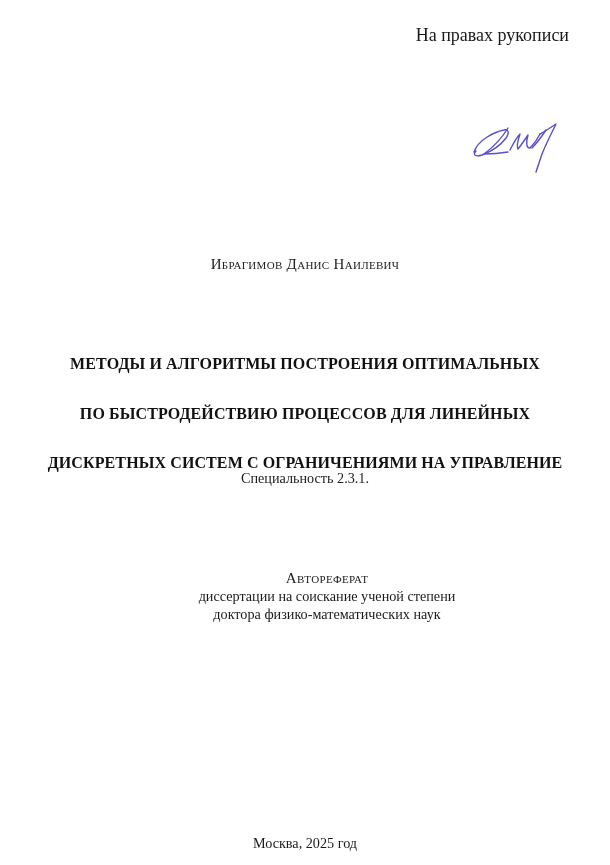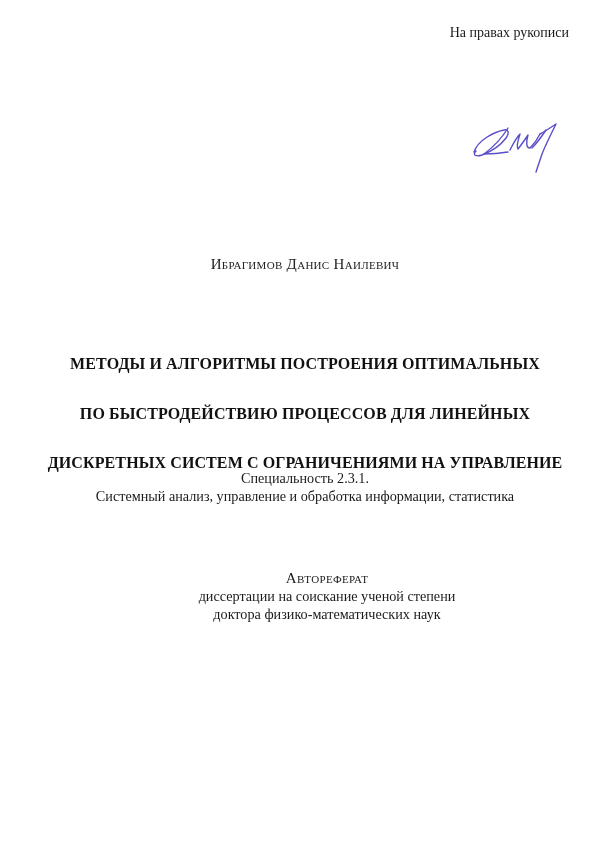--- a/index.html
+++ b/index.html
@@ -19,21 +19,21 @@
       position: absolute;
       left: 0; top: 0;
       width: 610px; height: 865px;
       background: #ffffff;
     }
     .manuscript-note {
       position: absolute;
       right: 41px;
       top: 25px;
       font-family: "Liberation Serif", "DejaVu Serif", serif;
-      font-size: 14px;
+      font-size: 18px;
       color: #1a1a1a;
       white-space: nowrap;
     }
     .signature {
       position: absolute;
       left: 468px;
       top: 118px;
       width: 96px;
       height: 56px;
     }
@@ -127,23 +127,23 @@
   <div class="author">Ибрагимов Данис Наилевич</div>
 
   <div class="title">
     <span class="title-line">МЕТОДЫ И АЛГОРИТМЫ ПОСТРОЕНИЯ ОПТИМАЛЬНЫХ</span>
     <span class="title-line">ПО БЫСТРОДЕЙСТВИЮ ПРОЦЕССОВ ДЛЯ ЛИНЕЙНЫХ</span>
     <span class="title-line">ДИСКРЕТНЫХ СИСТЕМ С ОГРАНИЧЕНИЯМИ НА УПРАВЛЕНИЕ</span>
   </div>
 
   <div class="specialty">
     <span>Специальность 2.3.1.</span>
-    <span>Системный анализ, управление и обработка информации, статистика</span>
   </div>
 
   <div class="abstract">
     <span class="kind">Автореферат</span>
     <span>диссертации на соискание ученой степени</span>
     <span>доктора физико-математических наук</span>
   </div>
 
+  <div class="footer">Москва, 2025 год</div>
 
 </div>
 
 </body></html>

